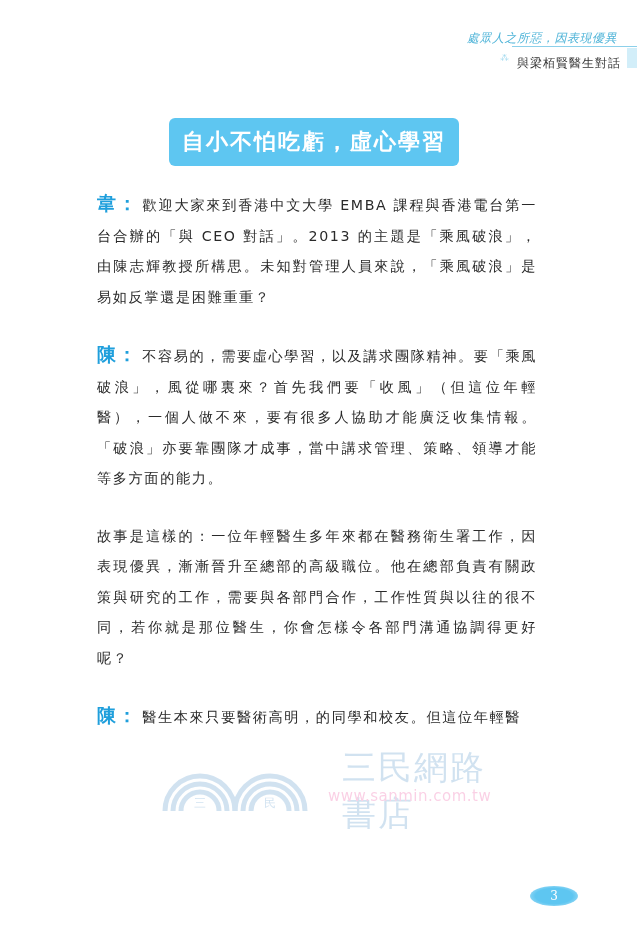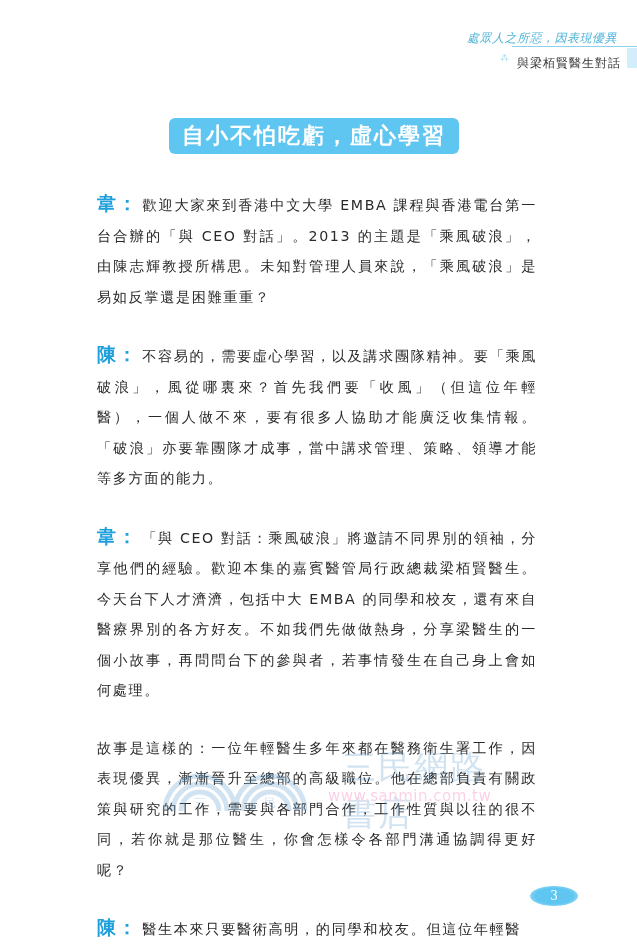--- a/index.html
+++ b/index.html
@@ -24,21 +24,21 @@
     .header-sub .bird {
       font-size: 9px; color: #9fd8ee; margin-right: 8px;
     }
     .header-sub .sub-text {
       font-size: 12px; color: #333; letter-spacing: 1px; margin-top: 10px;
     }
     .header-sub .tab-block {
       width: 10px; height: 20px; background: #d2eef9; margin-left: 6px;
     }
     .title-banner {
-      position: absolute; top: 118px; left: 169px; width: 290px; height: 36px;
+      position: absolute; top: 118px; left: 169px; width: 290px; height: 48px;
       background: #5ec6f1; border-radius: 6px;
       display: flex; align-items: center; justify-content: center;
       color: #ffffff; font-weight: bold; font-size: 22px; letter-spacing: 2px;
     }
     .content {
       position: absolute; top: 176px; left: 97px; width: 440px;
       font-size: 14.2px; line-height: 30.5px; letter-spacing: 1.6px;
       text-align: justify;
     }
     .para { margin: 12px 0 27px 0; }
@@ -87,23 +87,20 @@
 </div>
 
 <div class="content">
   <p class="para">
     <span class="speaker">韋：</span><span>歡迎大家來到香港中文大學 EMBA 課程與香港電台第一台合辦的「與 CEO 對話」。2013 的主題是「乘風破浪」，由陳志輝教授所構思。未知對管理人員來說，「乘風破浪」是易如反掌還是困難重重？</span>
   </p>
   <p class="para">
     <span class="speaker">陳：</span><span>不容易的，需要虛心學習，以及講求團隊精神。要「乘風破浪」，風從哪裏來？首先我們要「收風」（但這位年輕醫），一個人做不來，要有很多人協助才能廣泛收集情報。「破浪」亦要靠團隊才成事，當中講求管理、策略、領導才能等多方面的能力。</span>
   </p>
   <p class="para">
-    <span class="speaker">韋：</span><span>「與 CEO 對話：乘風破浪」將邀請不同界別的領袖，分享他們的經驗。歡迎本集的嘉賓醫管局行政總裁梁栢賢醫生。今天台下人才濟濟，包括中大 EMBA 的同學和校友，還有來自醫療界別的各方好友。不如我們先做做熱身，分享梁醫生的一個小故事，再問問台下的參與者，若事情發生在自己身上會如何處理。</span>
-  </p>
-  <p class="para">
     <span>故事是這樣的：一位年輕醫生多年來都在醫務衛生署工作，因表現優異，漸漸晉升至總部的高級職位。他在總部負責有關政策與研究的工作，需要與各部門合作，工作性質與以往的很不同，若你就是那位醫生，你會怎樣令各部門溝通協調得更好呢？</span>
   </p>
   <p class="para">
     <span class="speaker">陳：</span><span>醫生本來只要醫術高明，的同學和校友。但這位年輕醫</span>
   </p>
 </div>
 
 <div class="watermark">
   <svg class="wm-arches" viewBox="0 0 150 60">
     <g fill="none" stroke="#4c8fc7" stroke-width="5">

